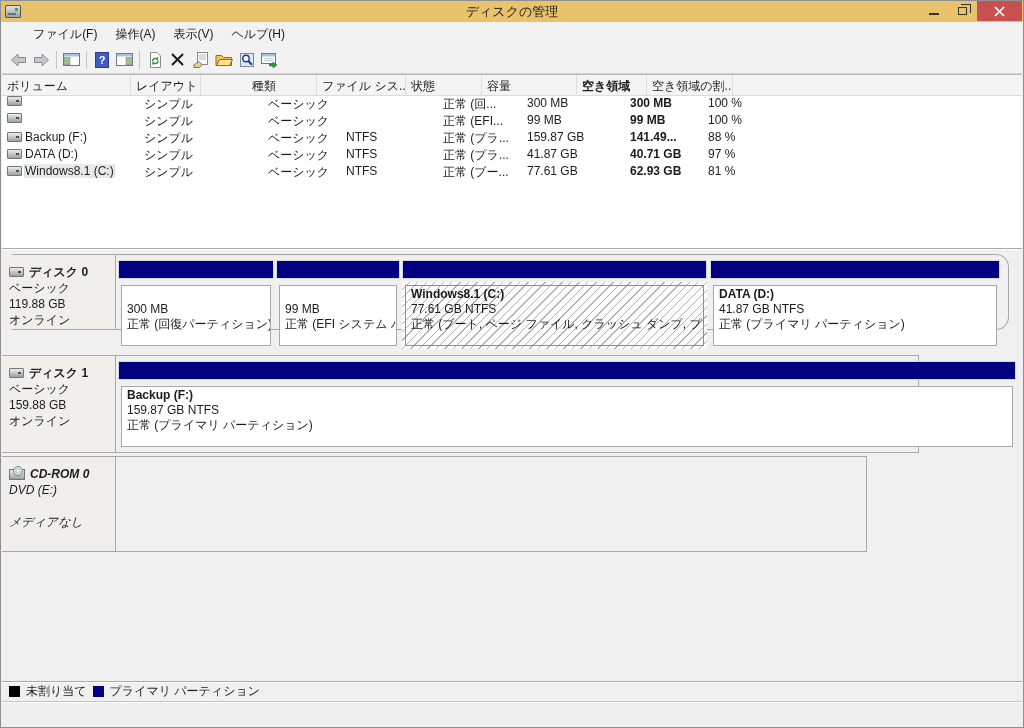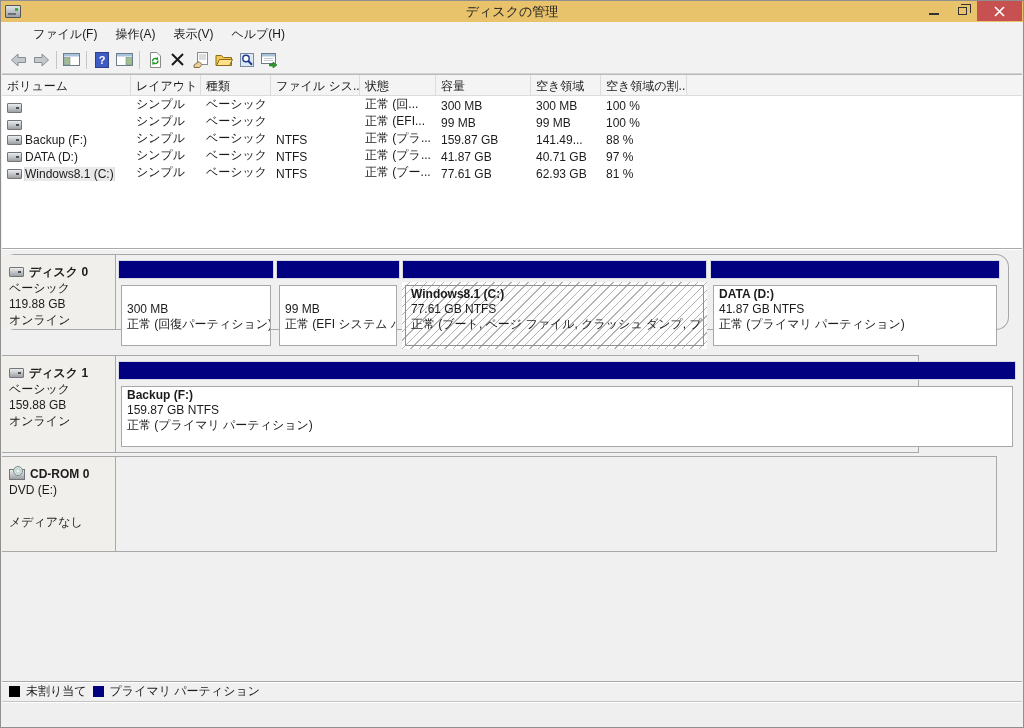--- a/index.html
+++ b/index.html
@@ -33,25 +33,25 @@
   .toolbar { position:absolute; left:1px; top:45px; right:1px; height:28px; background:#f2f2f2;
     border-bottom:1px solid #d2d2d2; display:flex; align-items:center; padding-left:5px; }
   .tb-btn { width:23px; height:22px; display:flex; align-items:center; justify-content:center; }
   .tb-sep { width:1px; height:18px; background:#c6c6c6; margin:0 3px; }
 
   
   .listview { position:absolute; left:1px; top:73px; right:1px; height:174px; background:#fff;
     border-top:1px solid #b9b9b9; }
   .lv-header { display:flex; height:21px; background:#f4f4f4; border-bottom:1px solid #dcdcdc; }
   .lv-h { border-right:1px solid #dcdcdc; padding:3px 20px 0 5px; overflow:hidden; white-space:nowrap; }
-  .lv-row { display:flex; height:17px; align-items:flex-end; }
+  .lv-row { display:flex; height:17px; align-items:flex-start;gap:8px; }
   .lv-c { padding:0 4px 0 5px; overflow:hidden; white-space:nowrap; }
   .c0 { width:129px; display:flex; align-items:center; gap:3px; }
-  .c1 { width:70px; } .c2 { width:70px; } .c3 { width:89px; } .c4 { width:76px; }
-  .c5 { width:95px; } .c6 { width:70px; } .c7 { width:86px; } .cfill { flex:1; border-right:none; }
+  .c1 { width:70px; } .c2 { width:70px;margin-left:46px; } .c3 { width:89px; } .c4 { width:76px; }
+  .c5 { width:95px; } .c6 { width:70px;font-weight:bold; } .c7 { width:86px; } .cfill { flex:1; border-right:none; }
   .vol-label.sel { background:#e9e9e9; outline:1px solid #dcdcdc; }
   .drive-ic { width:15px; height:10px; flex:0 0 15px; background:linear-gradient(#ececec,#9da1a5);
     border:1px solid #72767a; border-radius:1px; position:relative; }
   .drive-ic::after { content:""; position:absolute; right:2px; top:3px; width:3px; height:2px; background:#4a4e52; }
 
   
   .mid-divider { position:absolute; left:1px; top:247px; right:1px; height:6px; background:#f0f0f0;
     border-top:1px solid #a9a9a9; box-shadow:inset 0 1px 0 #ffffff; }
 
   
@@ -345,21 +345,21 @@
         <div class="part-outer">
             <div class="part-box">
           <div class="pl1">Backup  (F:)</div>
           <div>159.87 GB NTFS</div>
           <div>正常 (プライマリ パーティション)</div>
         </div>
           </div>
       </div>
     </div>
 
-    <div class="disk-row" style="top:202px; width:995px; height:96px;">
+    <div class="disk-row" style="top:202px; width:865px; height:96px;font-style:italic;">
       <div class="disk-left">
         <div class="disk-title">
             <span class="cd-ic"></span>
             <span>CD-ROM 0</span>
           </div>
         <div>DVD (E:)</div>
         <div class="media-gap"></div>
         <div>メディアなし</div>
       </div>
     </div>

